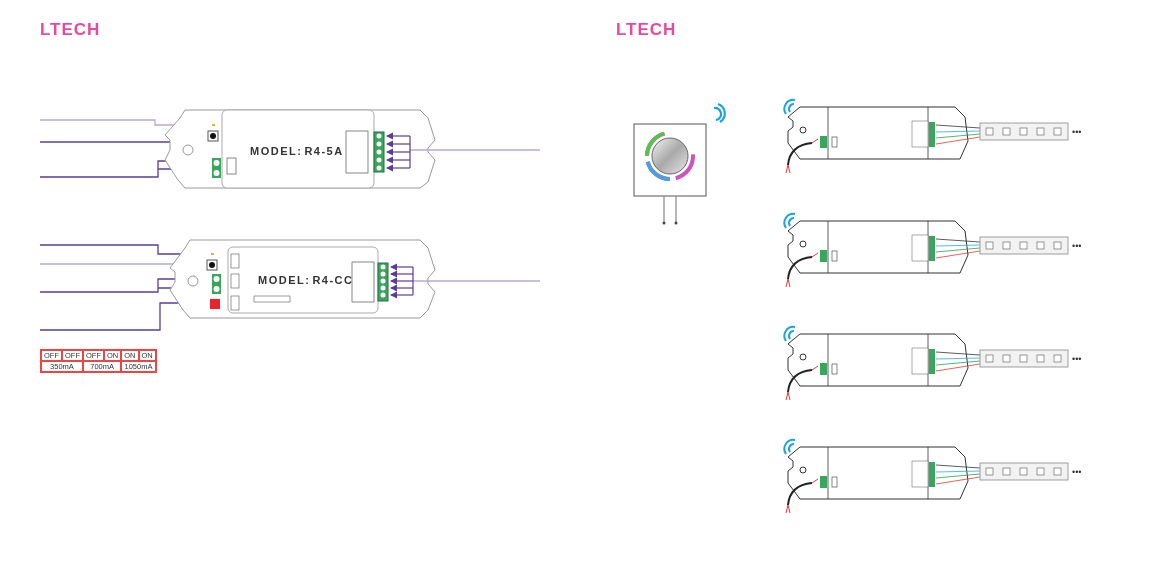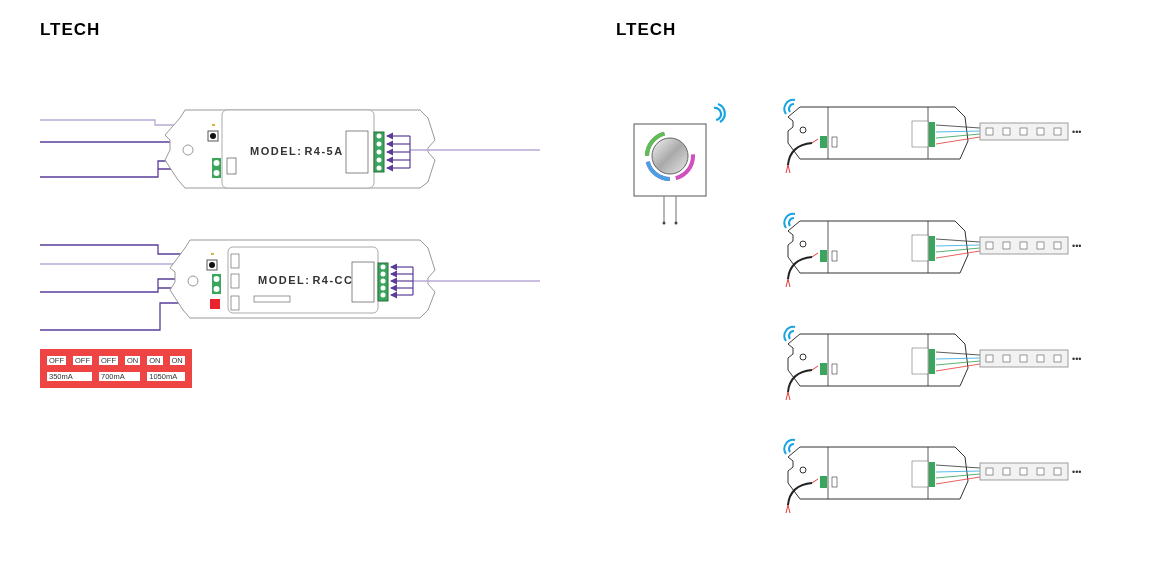--- a/index.html
+++ b/index.html
@@ -1,21 +1,21 @@
 <!DOCTYPE html>
 <html><head>
 <meta charset="utf-8">
 <style>
   html, body { margin:0; padding:0; background:#ffffff; }
   body { width:1158px; height:579px; position:relative; overflow:hidden; font-family:"Liberation Sans", sans-serif; }
-  .logo { position:absolute; font-family:"Liberation Sans", sans-serif; font-weight:bold; color:#000000; font-size:17px; letter-spacing:1px; }
+  .logo { position:absolute; font-family:"Liberation Sans", sans-serif; font-weight:bold; color:#ec4899; font-size:17px; letter-spacing:1px; }
   svg { position:absolute; left:0; top:0; }
   .model-label { font-family:"Liberation Sans", sans-serif; font-weight:bold; font-size:11px; letter-spacing:1.5px; fill:#333; }
   .dip-table { position:absolute; left:40px; top:349px; border:1px solid #555; border-radius:3px; border-collapse:collapse; font-size:7.5px; color:#333; }
-  .dip-table td { border:7px solid #ef4444; padding:0 2px; text-align:left; height:9px; line-height:9px; }
+  .dip-table td { border:2px solid #ef4444; padding:0 2px; text-align:center; height:9px; line-height:9px; }
 </style>
 </head>
 <body>
 
 <div class="logo" style="left:40px;top:20px;">LTECH</div>
 <div class="logo" style="left:616px;top:20px;">LTECH</div>
 
 <svg width="1158" height="579">
   <defs>
     <marker id="arr" markerWidth="6" markerHeight="6" refX="5" refY="3" orient="auto">

